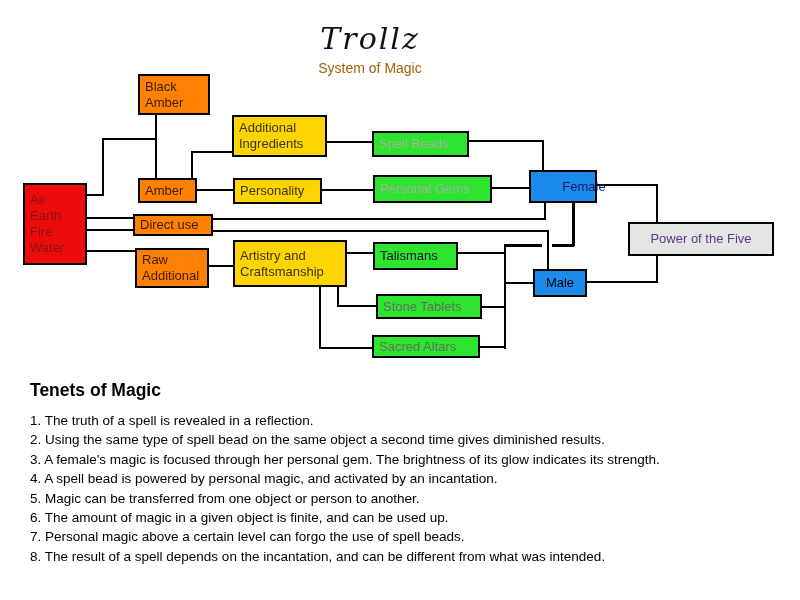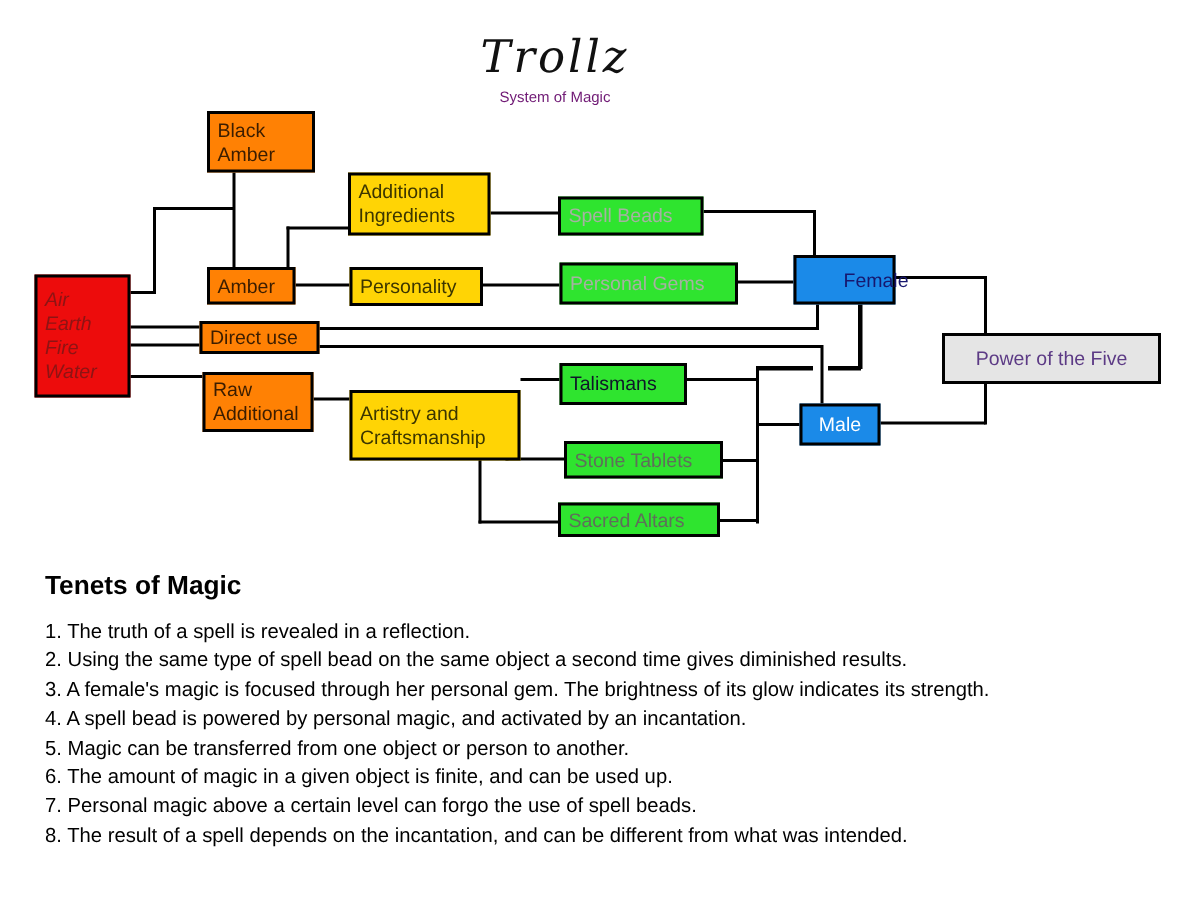--- a/index.html
+++ b/index.html
@@ -9,21 +9,21 @@
     outline:1px solid #d9d9d9;
   }
   #title-block{
     position:absolute;left:160px;top:24px;width:420px;text-align:center;
   }
   #title-main{
     font-family:"DejaVu Serif",serif;font-style:italic;
     font-size:30px;letter-spacing:2px;color:#111;line-height:1;
   }
   #title-sub{
-    font-size:10px;color:#701a75;margin-top:6px;
+    font-size:14px;color:#a16207;margin-top:6px;
   }
   #diagram{position:absolute;left:0;top:0;width:800px;height:375px;}
   .edge{position:absolute;background:#000;z-index:1;}
   .node{
     position:absolute;z-index:2;box-sizing:border-box;border:2px solid #000;
     display:flex;align-items:center;white-space:pre-line;
     font-size:13px;line-height:1.22;padding-left:5px;padding-right:2px;
   }
   .node.center{justify-content:center;padding-left:2px;text-align:center;}
   #tenets{position:absolute;left:30px;top:380px;width:750px;color:#000;}
@@ -74,33 +74,33 @@
       <div class="edge" style="left: 572px; top: 203px; width: 3px; height: 43px;"></div>
       <div class="node" style="left: 138px; top: 74px; width: 72px; height: 41px; background: rgb(255, 129, 4); color: rgb(59, 29, 0);">Black
 Amber</div>
       <div class="node" style="left: 232px; top: 115px; width: 95px; height: 42px; background: rgb(255, 212, 5); color: rgb(60, 54, 0);">Additional
 Ingredients</div>
       <div class="node" style="left: 372px; top: 131px; width: 97px; height: 26px; background: rgb(47, 228, 47); color: rgb(166, 177, 162);">Spell Beads</div>
       <div class="node" style="left: 138px; top: 178px; width: 59px; height: 25px; background: rgb(255, 129, 4); color: rgb(59, 29, 0);">Amber</div>
       <div class="node" style="left: 233px; top: 178px; width: 89px; height: 26px; background: rgb(255, 212, 5); color: rgb(60, 54, 0);">Personality</div>
       <div class="node" style="left: 373px; top: 175px; width: 119px; height: 28px; background: rgb(47, 228, 47); color: rgb(166, 177, 162);">Personal Gems</div>
       <div class="node center" style="left: 529px; top: 170px; width: 68px; height: 33px; background: rgb(27, 138, 232); color: rgb(23, 23, 110); padding-left: 44px;">Female</div>
-      <div class="node" style="left: 23px; top: 183px; width: 64px; height: 82px; background: rgb(237, 12, 12); color: rgb(141, 20, 20); font-style: italic;">Air
+      <div class="node" style="left: 23px; top: 183px; width: 64px; height: 82px; background: rgb(237, 12, 12); color: rgb(141, 20, 20);">Air
 Earth
 Fire
 Water</div>
       <div class="node" style="left: 133px; top: 214px; width: 80px; height: 22px; background: rgb(255, 129, 4); color: rgb(59, 29, 0);">Direct use</div>
       <div class="node" style="left: 135px; top: 248px; width: 74px; height: 40px; background: rgb(255, 129, 4); color: rgb(59, 29, 0);">Raw
 Additional</div>
-      <div class="node" style="left: 233px; top: 240px; width: 114px; height: 47px; background: rgb(255, 212, 5); color: rgb(60, 54, 0); margin-top: 20px;">Artistry and
+      <div class="node" style="left: 233px; top: 240px; width: 114px; height: 47px; background: rgb(255, 212, 5); color: rgb(60, 54, 0);">Artistry and
 Craftsmanship</div>
       <div class="node" style="left: 373px; top: 242px; width: 85px; height: 28px; background: rgb(47, 228, 47); color: #0f172a;">Talismans</div>
       <div class="node" style="left: 376px; top: 294px; width: 106px; height: 25px; background: rgb(47, 228, 47); color: rgb(95, 111, 91);">Stone Tablets</div>
       <div class="node" style="left: 372px; top: 335px; width: 108px; height: 23px; background: rgb(47, 228, 47); color: rgb(95, 111, 91);">Sacred Altars</div>
-      <div class="node center" style="left: 533px; top: 269px; width: 54px; height: 28px; background: rgb(27, 138, 232); color: #ffffff;">Male</div>
+      <div class="node center" style="left: 533px; top: 269px; width: 54px; height: 28px; background: rgb(27, 138, 232); color: #000000;">Male</div>
       <div class="node center" style="left: 628px; top: 222px; width: 146px; height: 34px; background: #e5e5e5; color: rgb(92, 58, 133);">Power of the Five</div>
     </div>
   <div id="title-block">
     <div id="title-main">Trollz</div>
     <div id="title-sub">System of Magic</div>
   </div>
   <div id="tenets">
     <div id="tenets-heading">Tenets of Magic</div>
     <div id="tenets-list">
         <div class="tenet-item">1. The truth of a spell is revealed in a reflection.</div>

